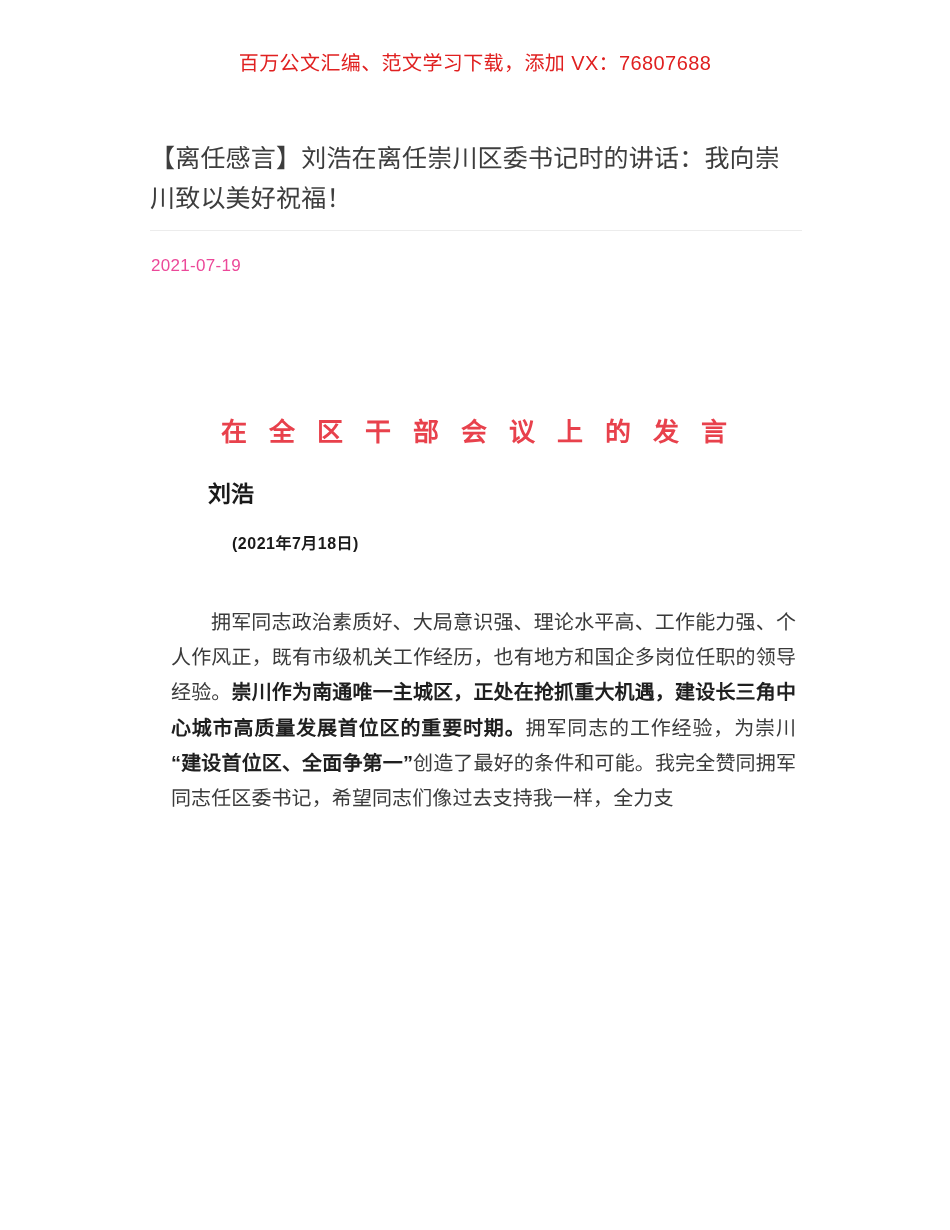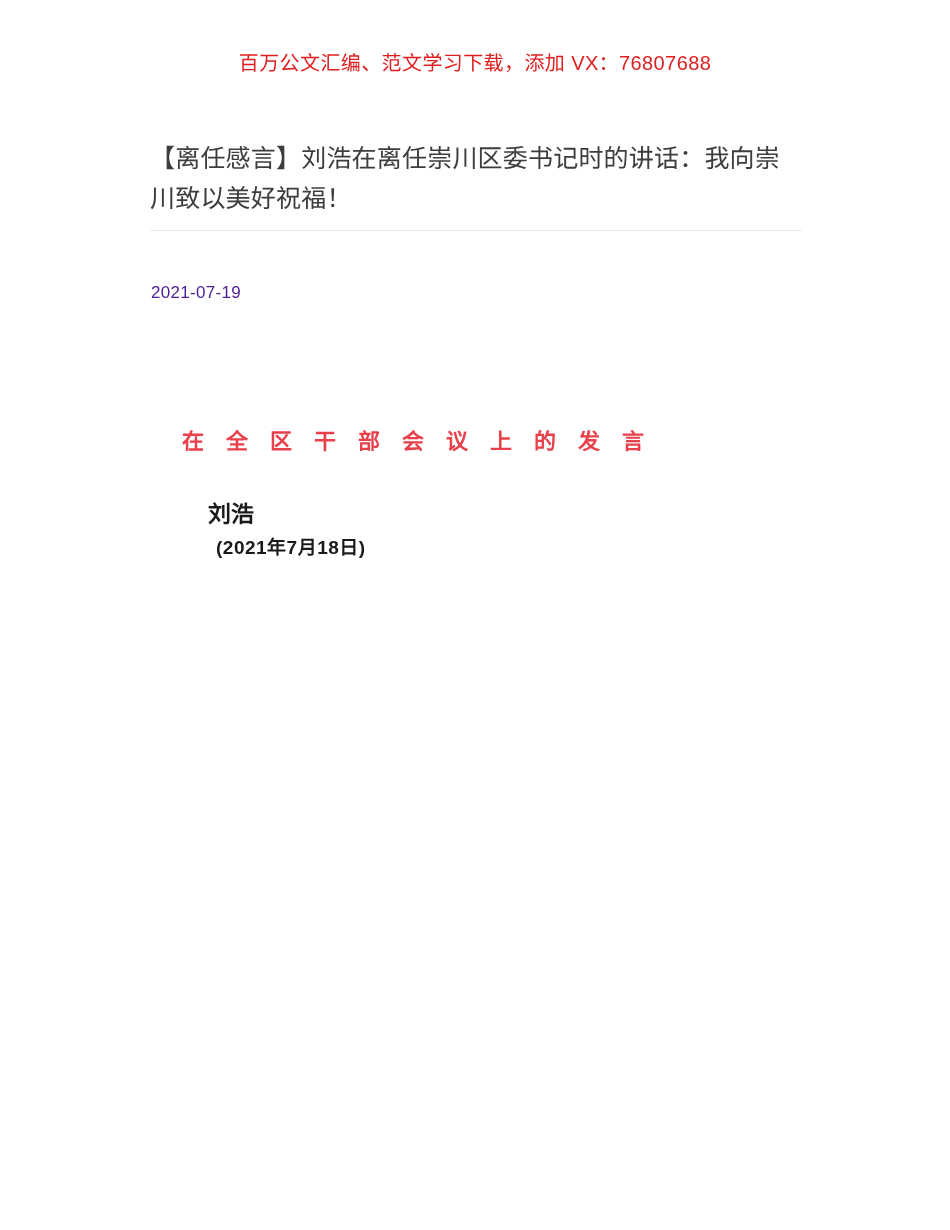--- a/index.html
+++ b/index.html
@@ -59,60 +59,61 @@
   .title-divider {
     position: absolute;
     top: 230px;
     left: 150px;
     width: 652px;
     height: 1px;
     background: #ececec;
   }
   .article-date {
     position: absolute;
-    top: 280px;
+    top: 253px;
     left: 151px;
     font-size: 17px;
     line-height: 26px;
-    color: #4c1d95;
+    color: #ec4899;
     letter-spacing: 0.3px;
   }
 
   
   .doc {
     position: absolute;
     top: 415px;
     left: 150px;
     width: 648px;
   }
 
   .doc-heading {
-    margin: 10px;
-    font-size: 22px;
+    margin: 0;
+    font-size: 26px;
     line-height: 34px;
     font-weight: 700;
     color: #e8414c;
+    text-align: center;
     letter-spacing: 22px;
     text-indent: 22px;
     white-space: nowrap;
   }
 
   .byline {
     margin: 0;
     padding-top: 28px;
     padding-left: 58px;
     font-size: 23px;
     line-height: 34px;
     font-weight: 700;
     color: #1a1a1a;
   }
   .byline-date {
-    margin: 0;
+    margin: 16px;
     padding-left: 66px;
-    font-size: 19px;
+    font-size: 16px;
     line-height: 34px;
     font-weight: 700;
     color: #1a1a1a;
     letter-spacing: 0.5px;
   }
 
   .body-block {
     padding-top: 28px;
     padding-left: 21px;
     width: 625px;
@@ -154,18 +155,19 @@
   <div class="doc">
 
     <h2 class="doc-heading">在全区干部会议上的发言</h2>
 
     <p class="byline">刘浩</p>
 
     <p class="byline-date">(2021年7月18日)</p>
 
     <div class="body-block">
       <div id="paragraph-list">
+          <p class="para indent"><span>拥军同志政治素质好、大局意识强、理论水平高、工作能力强、个人作风正，既有市级机关工作经历，也有地方和国企多岗位任职的领导经验。</span><b>崇川作为南通唯一主城区，正处在抢抓重大机遇，建设长三角中心城市高质量发展首位区的重要时期。</b><span>拥军同志的工作经验，为崇川</span><b>“建设首位区、全面争第一”</b><span>创造了最好的条件和可能。我完全赞同拥军同志任区委书记，希望同志们像过去支持我一样，全力支</span></p>
         </div>
     </div>
 
   </div>
 
 </div>
 
 </body></html>

